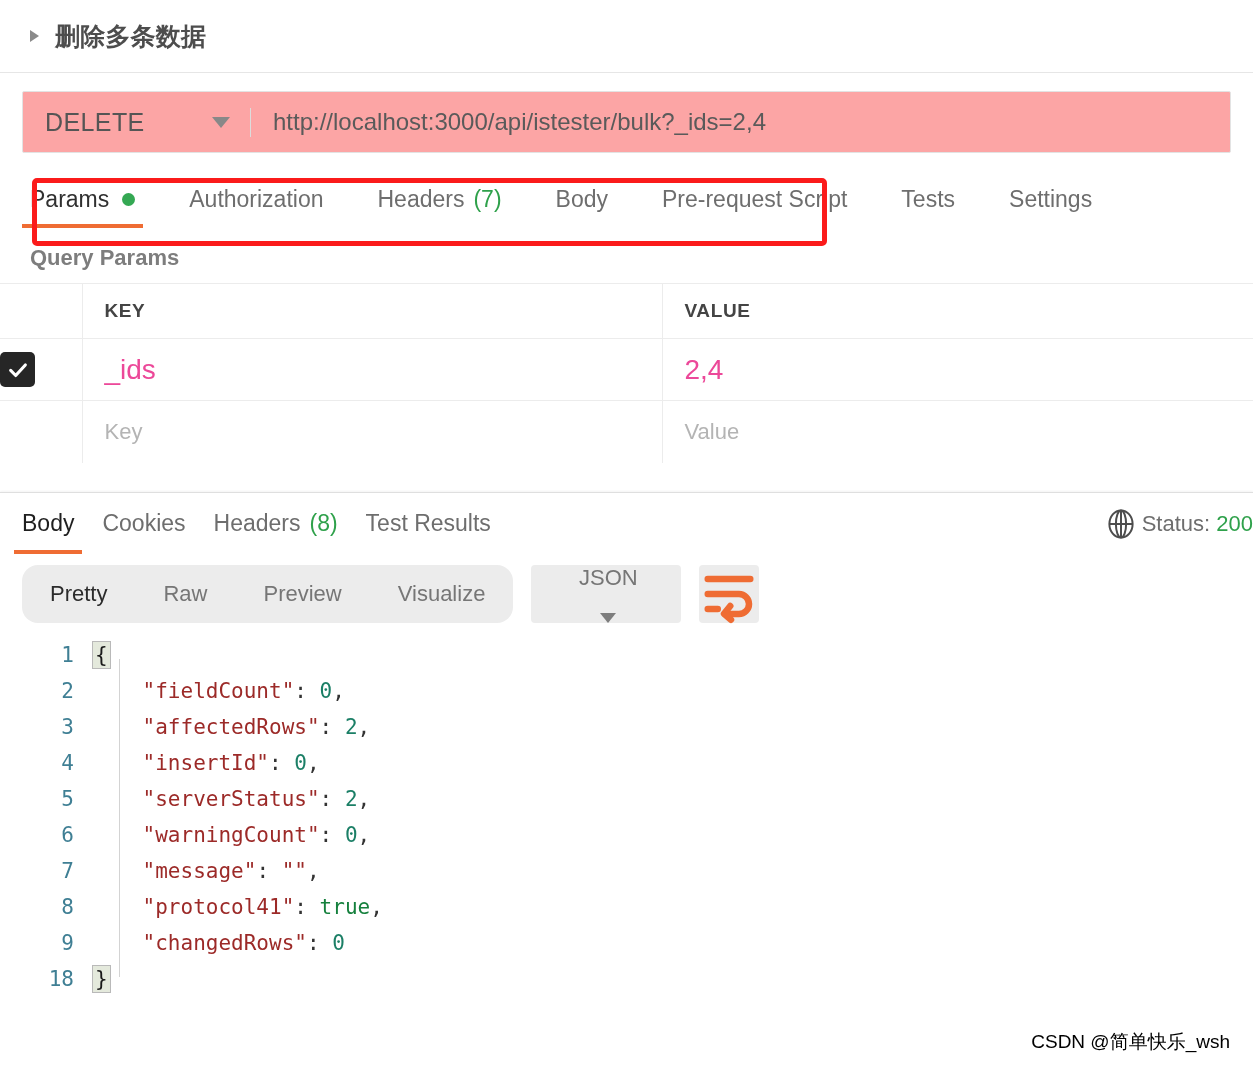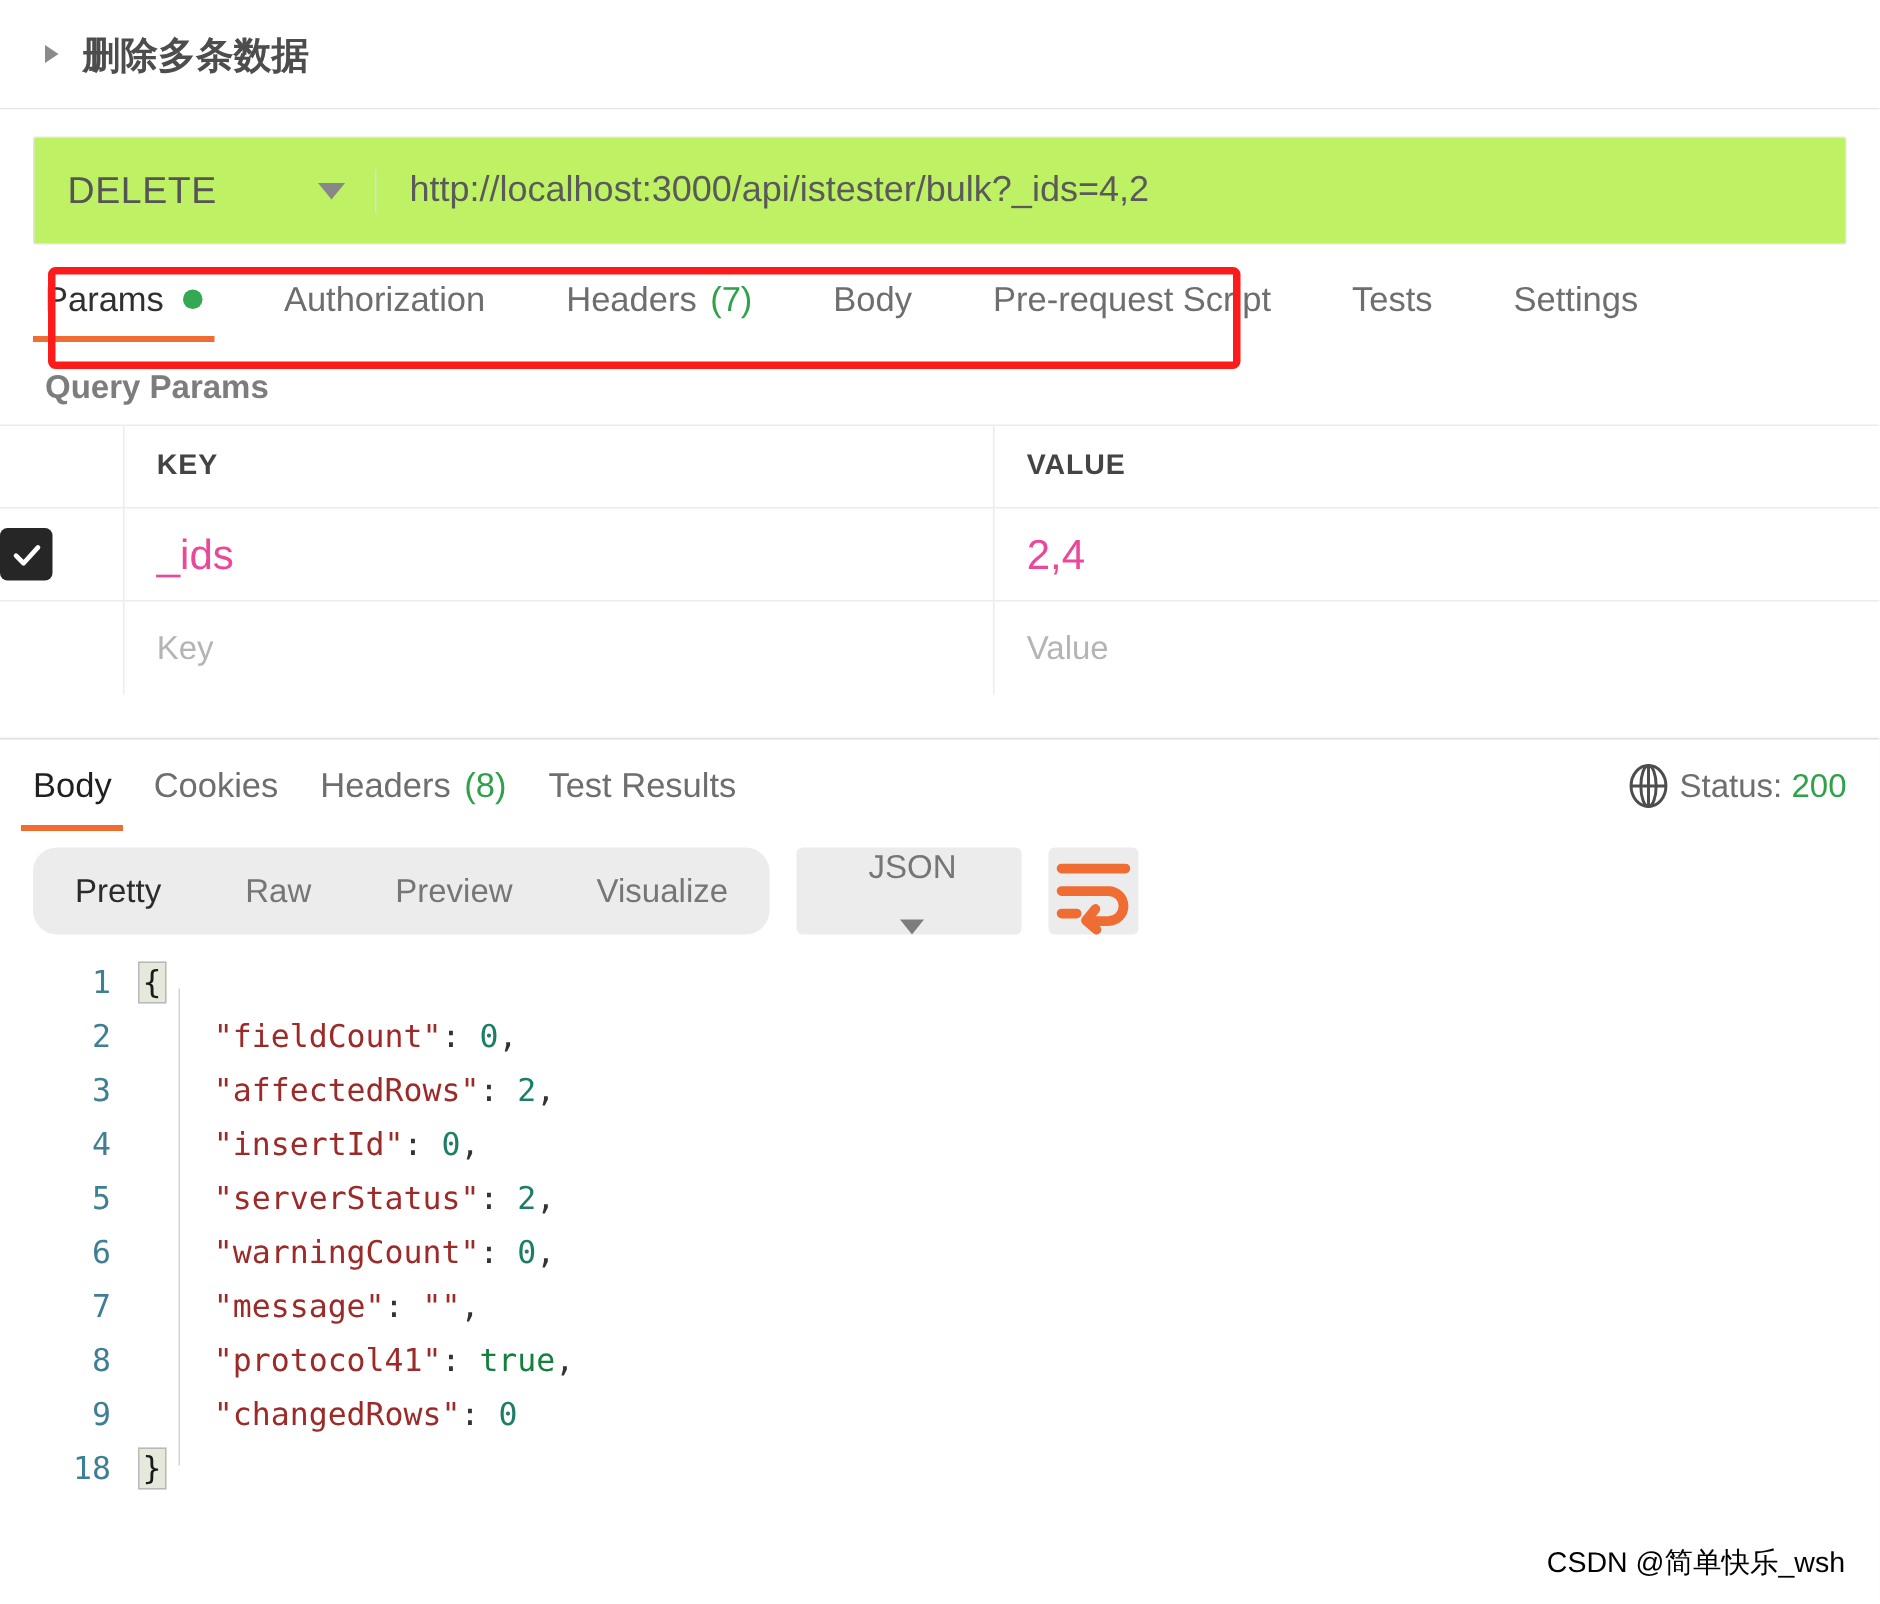--- a/index.html
+++ b/index.html
@@ -45,22 +45,22 @@
 
   
   .url-area {
     position: relative;
     height: 98px;
     padding: 18px 22px 0 22px;
     background: #ffffff;
   }
   .url-shell {
     display: flex;
-    height: 72px;
-    background: #bef264;
+    height: 62px;
+    background: #fca5a5;
     border: 1px solid #e3e3e3;
     border-radius: 2px;
     align-items: center;
   }
   .method-box {
     width: 228px;
     display: flex;
     align-items: center;
     justify-content: space-between;
     padding: 0 20px 0 22px;
@@ -204,21 +204,21 @@
     background: #ef6c33;
   }
   .resp-right {
     position: absolute;
     right: 0;
     top: 0;
     height: 61px;
     display: flex;
     align-items: center;
     gap: 4px;
-    padding-right: 22px;
+    padding-right: 0;
   }
   .globe { width: 34px; height: 34px; }
   .status-txt { font-size: 22px; color: #6e6e6e; }
   .status-code { color: #2fa14b; }
 
   
   .fmt-row {
     display: flex;
     align-items: center;
     gap: 18px;
@@ -335,21 +335,21 @@
     <div class="req-title">删除多条数据</div>
   </div>
 
   <div class="url-area">
     <div class="url-shell">
       <div class="method-box">
         <span class="method-label">DELETE</span>
         <span class="caret-down"></span>
       </div>
       <div class="url-box">
-        <span class="url-text">http://localhost:3000/api/istester/bulk?_ids=4,2</span>
+        <span class="url-text">http://localhost:3000/api/istester/bulk?_ids=2,4</span>
       </div>
     </div>
     <div class="redbox"></div>
   </div>
 
   <div class="req-tabs">
     <div class="rtab active">
       <span>Params</span>
       <span class="green-dot"></span>
     </div>

